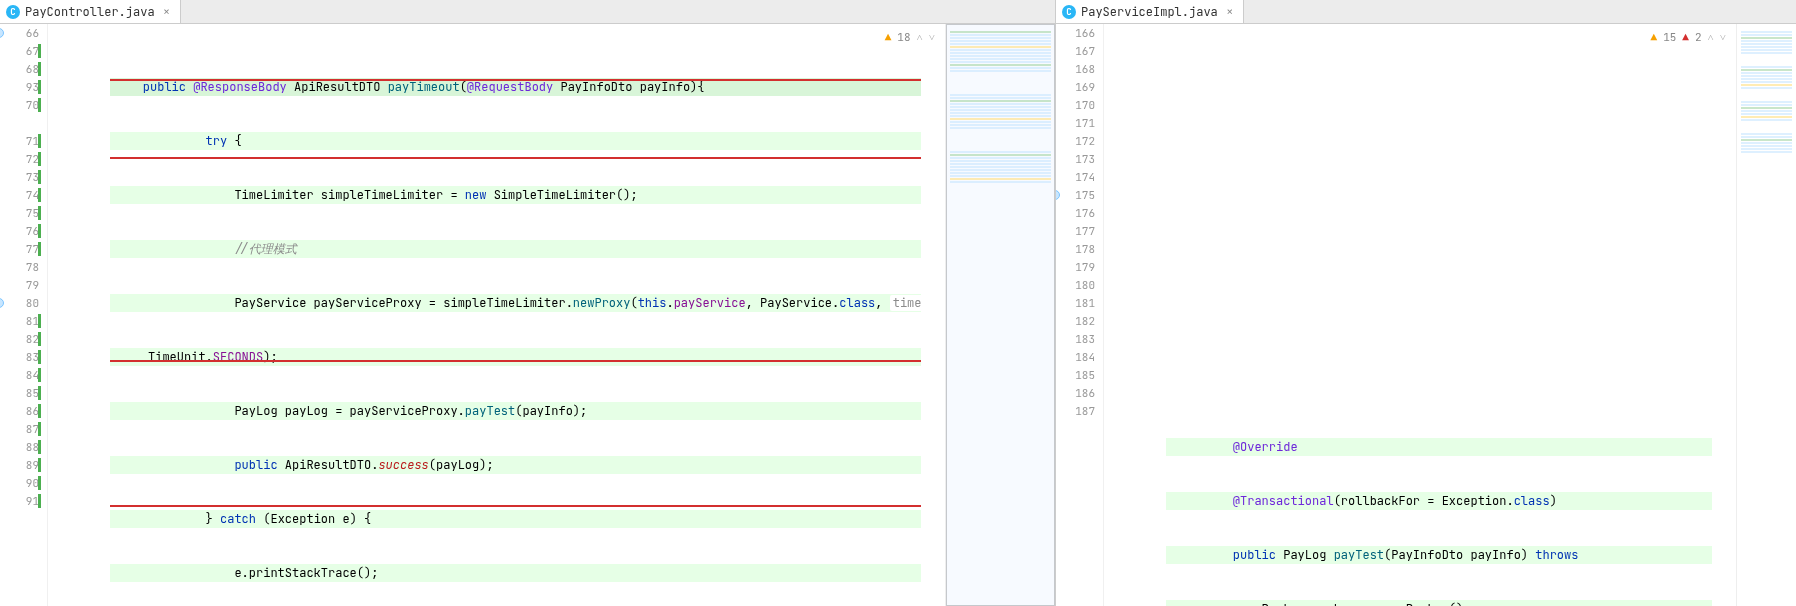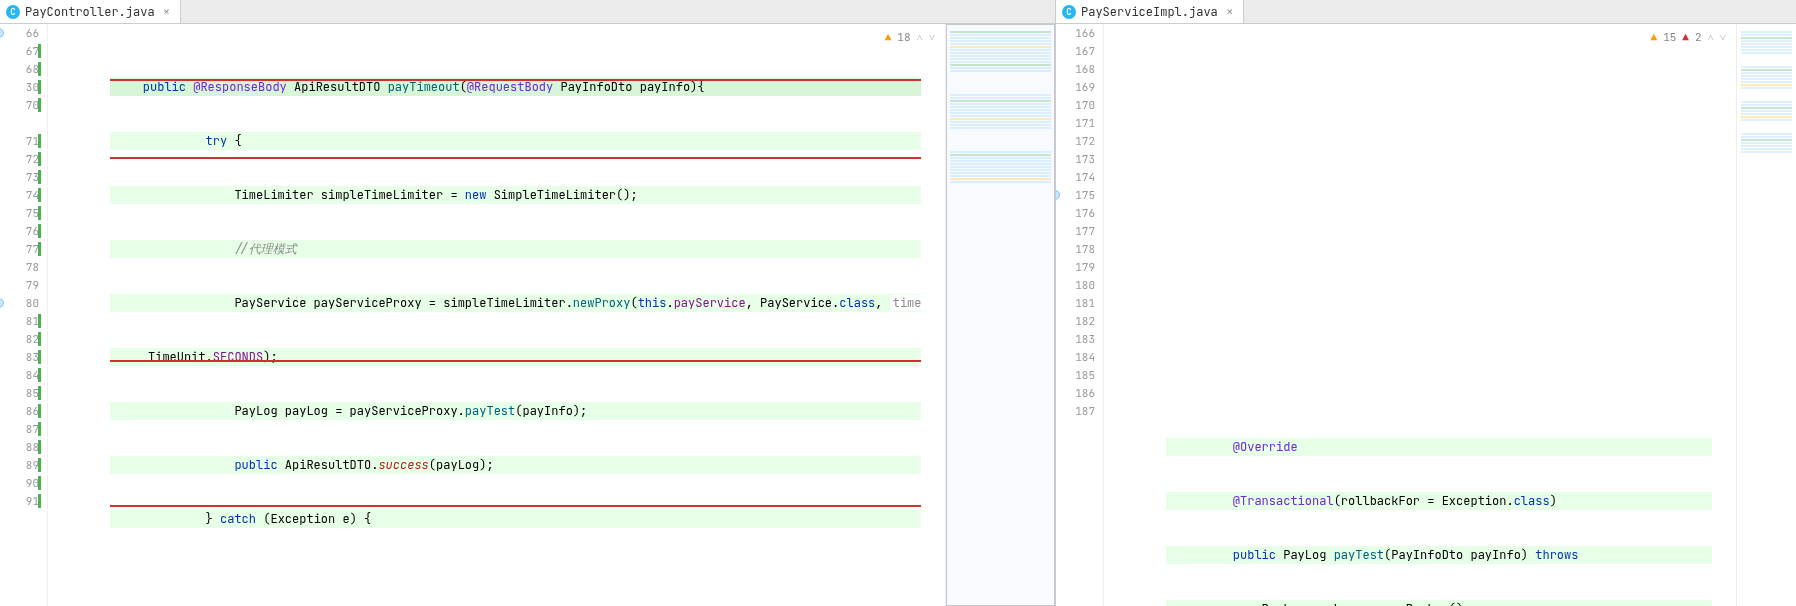--- a/index.html
+++ b/index.html
@@ -166,21 +166,21 @@
       <span class="tab-label">PayController.java</span>
       <span class="tab-close">✕</span>
     </div>
   </div>
 
   <div class="editor">
     <div class="gutter" id="gutter-left">
         <div class="ln has-override">66</div>
         <div class="ln modified">67</div>
         <div class="ln modified">68</div>
-        <div class="ln modified">30</div>
+        <div class="ln modified">93</div>
         <div class="ln modified">70</div>
         <div class="ln"></div>
         <div class="ln modified">71</div>
         <div class="ln modified">72</div>
         <div class="ln modified">73</div>
         <div class="ln modified">74</div>
         <div class="ln modified">75</div>
         <div class="ln modified">76</div>
         <div class="ln modified">77</div>
         <div class="ln">78</div>
@@ -203,20 +203,21 @@
 
       <div class="code-line hlstrong"><span class="param">    </span><span class="kw">public</span><span> </span><span class="ann">@ResponseBody</span><span> </span><span class="type">ApiResultDTO</span><span> </span><span class="methodcall">payTimeout</span><span>(</span><span class="ann">@RequestBody</span><span> </span><span class="type">PayInfoDto</span><span> </span><span>payInfo</span><span>){</span></div>
       <div class="code-line hl"><span>        </span><span class="kw">try</span><span> {</span></div>
       <div class="code-line hl"><span>            </span><span>TimeLimiter </span><span>simpleTimeLimiter</span><span> = </span><span class="kw">new</span><span> </span><span>SimpleTimeLimiter</span><span>();</span></div>
       <div class="code-line hl"><span>            </span><span class="cmt">//代理模式</span></div>
       <div class="code-line hl"><span>            </span><span>PayService </span><span>payServiceProxy</span><span> = simpleTimeLimiter.</span><span class="methodcall">newProxy</span><span>(</span><span class="kw">this</span><span>.</span><span class="field">payService</span><span>, PayService.</span><span class="kw">class</span><span>, </span><span class="gutterhint">timeoutDuration:</span><span class="num"> 3</span><span>,</span></div>
       <div class="code-line hl"><span>TimeUnit.</span><span class="field">SECONDS</span><span>);</span></div>
       <div class="code-line hl"><span>            </span><span>PayLog </span><span>payLog</span><span> = payServiceProxy.</span><span class="methodcall">payTest</span><span>(payInfo);</span></div>
       <div class="code-line hl"><span>            </span><span class="kw">public</span><span> ApiResultDTO.</span><span class="method">success</span><span>(payLog);</span></div>
       <div class="code-line hl"><span>        } </span><span class="kw">catch</span><span> (Exception e) {</span></div>
+      <div class="code-line hl"><span>            e.printStackTrace();</span></div>
       
       
       
       
       
       
       
       
       
       

